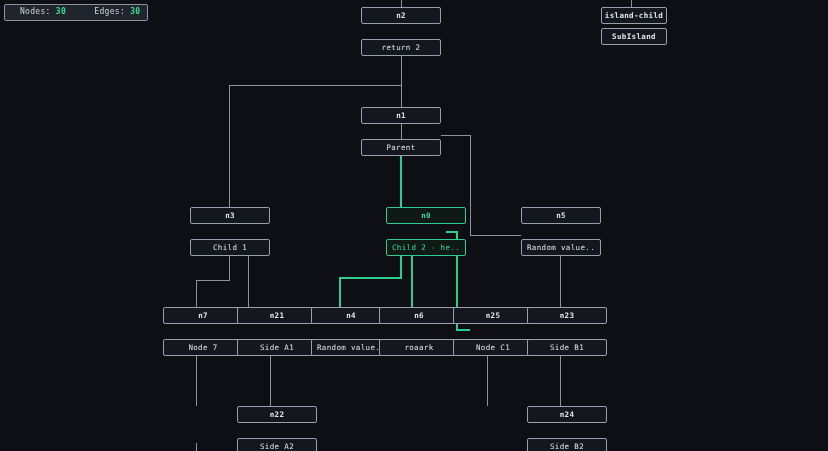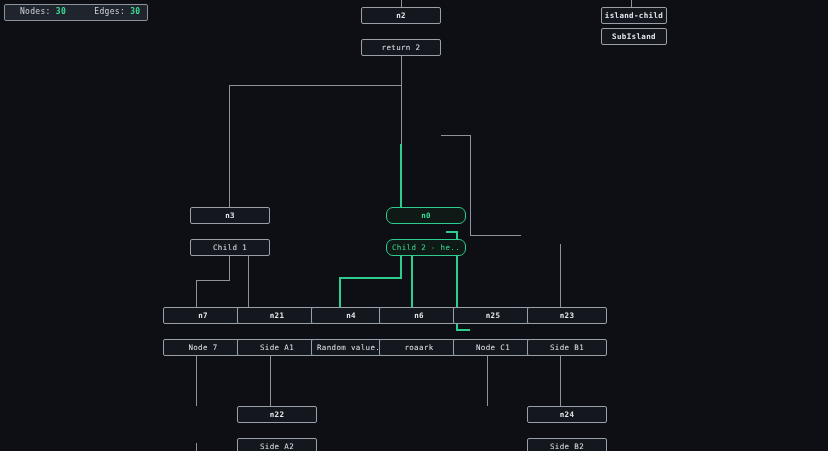--- a/index.html
+++ b/index.html
@@ -76,21 +76,20 @@
   .node .n-label {
     margin-top: 15px;
     font-weight: normal;
   }
   
   .node.sel .n-id,
   .node.sel .n-label {
     border-color: #2ecc8f;
     color: #3ddc97;
     background: #0f1a16;
-    border-radius: 7px;
   }
   
   .node.island { width: 66px; }
   .node.island .n-id { font-weight: bold; }
 </style>
 </head>
 <body>
 
 <div id="canvas">
 
@@ -140,31 +139,39 @@
     <span class="stats-gap"></span>
     <span class="lbl">Edges:</span>
     <span class="num">30</span>
   </div>
 
   <div class="node" style="left:361px;top:7px;">
     <div class="n-id">n2</div>
     <div class="n-label">return 2</div>
   </div>
 
+  <div class="node" style="left:361px;top:107px;">
+    <div class="n-id">n1</div>
+    <div class="n-label">Parent</div>
+  </div>
 
   <div class="node" style="left:190px;top:207px;">
     <div class="n-id">n3</div>
     <div class="n-label">Child 1</div>
   </div>
 
   <div class="node sel" style="left:386px;top:207px;">
     <div class="n-id">n0</div>
     <div class="n-label">Child 2 - he..</div>
   </div>
 
+  <div class="node" style="left:521px;top:207px;">
+    <div class="n-id">n5</div>
+    <div class="n-label">Random value..</div>
+  </div>
 
   <div class="node" style="left:163px;top:307px;">
     <div class="n-id">n7</div>
     <div class="n-label">Node 7</div>
   </div>
 
   <div class="node" style="left:237px;top:307px;">
     <div class="n-id">n21</div>
     <div class="n-label">Side A1</div>
   </div>

